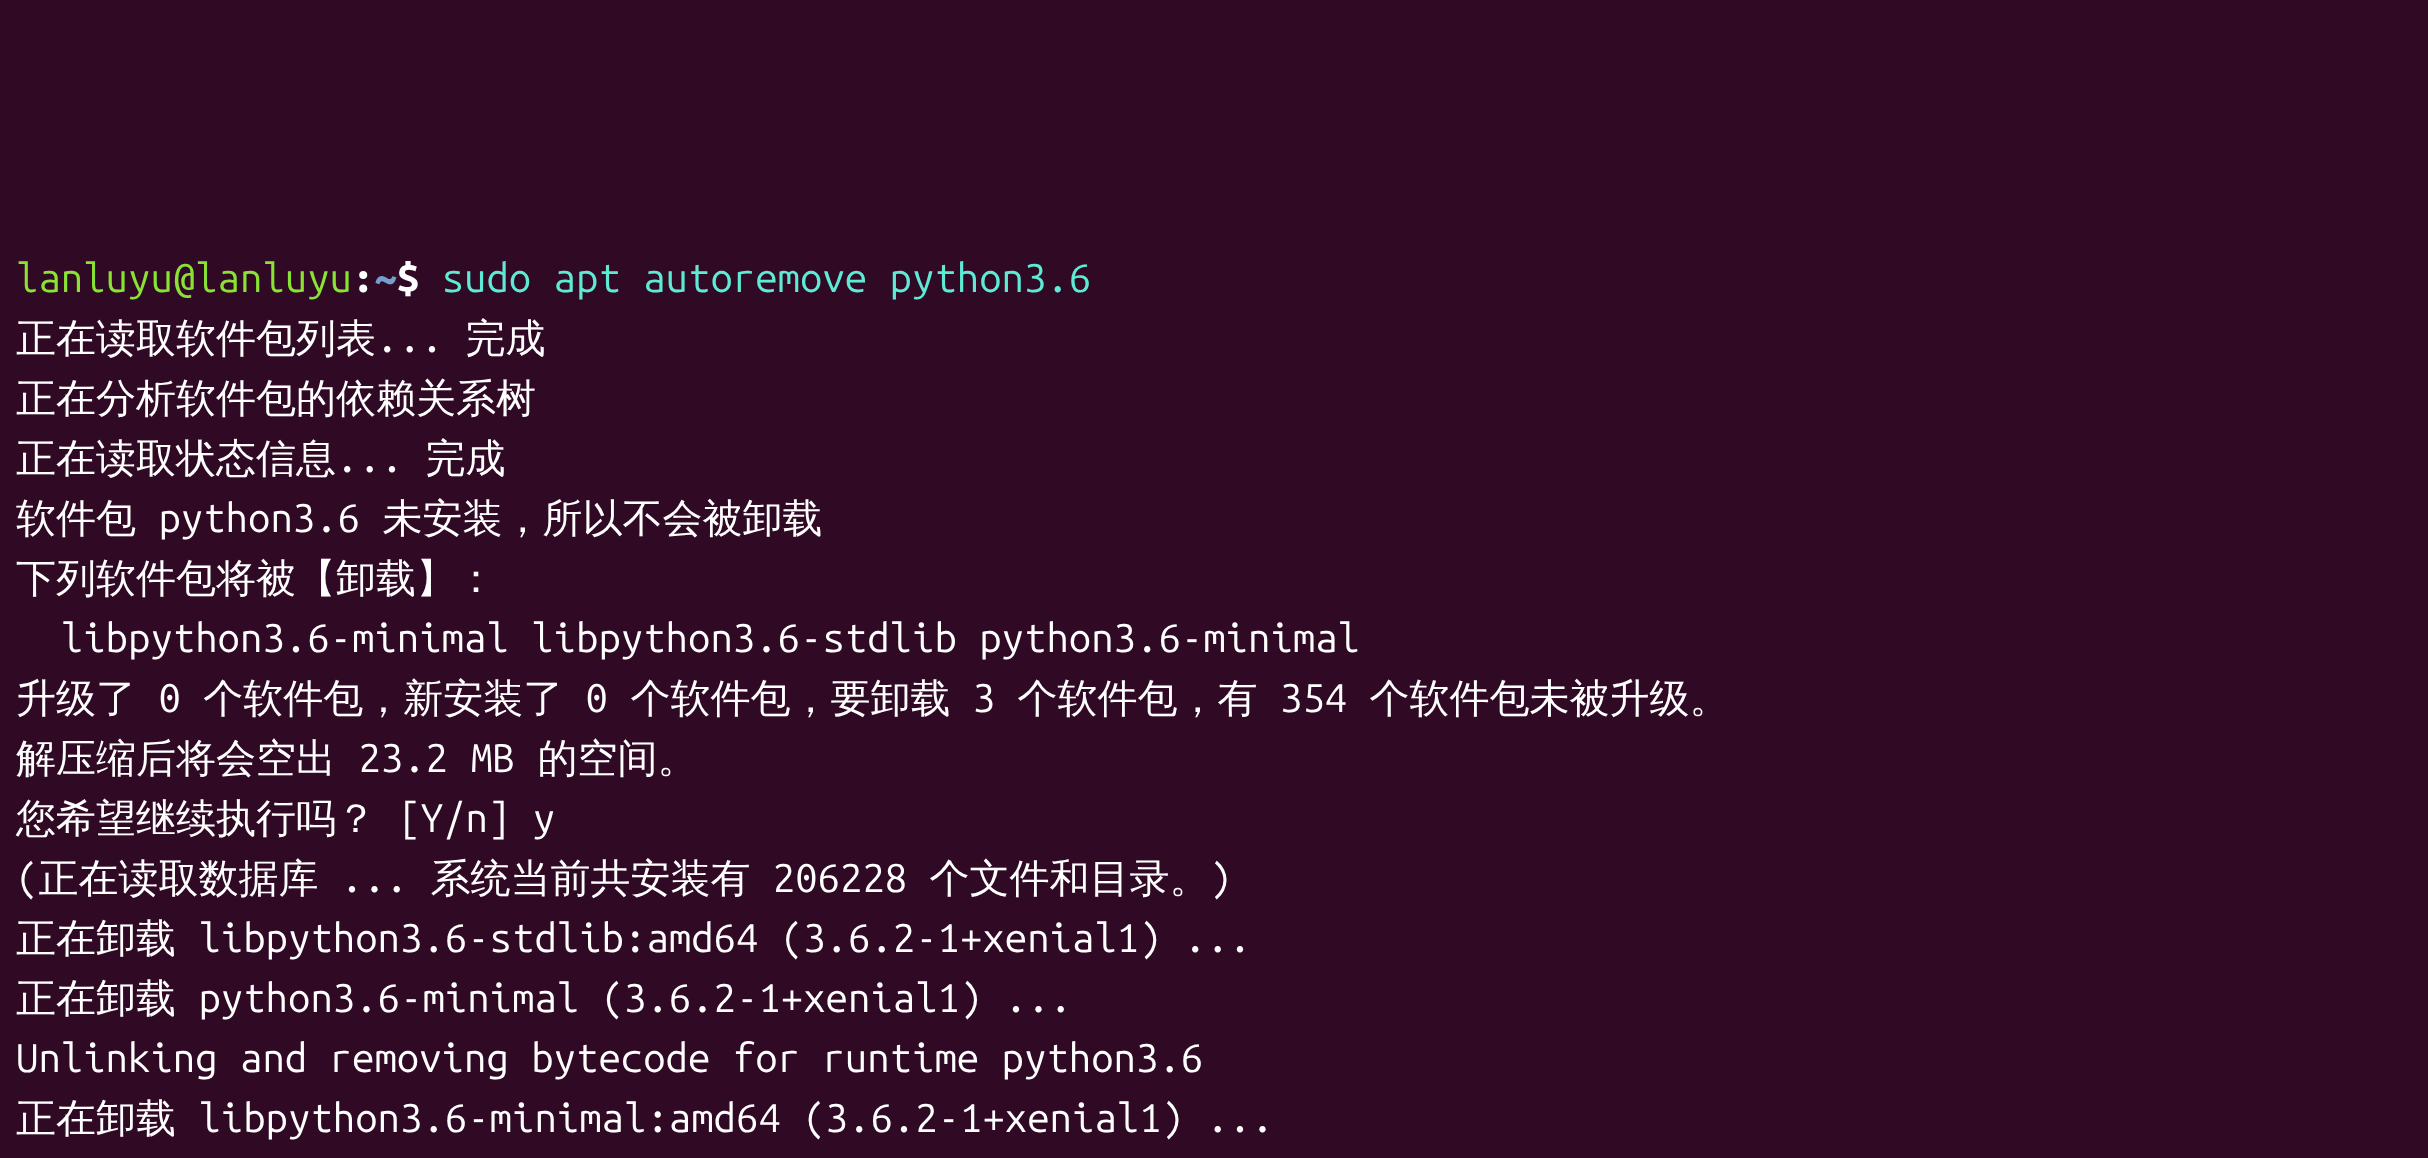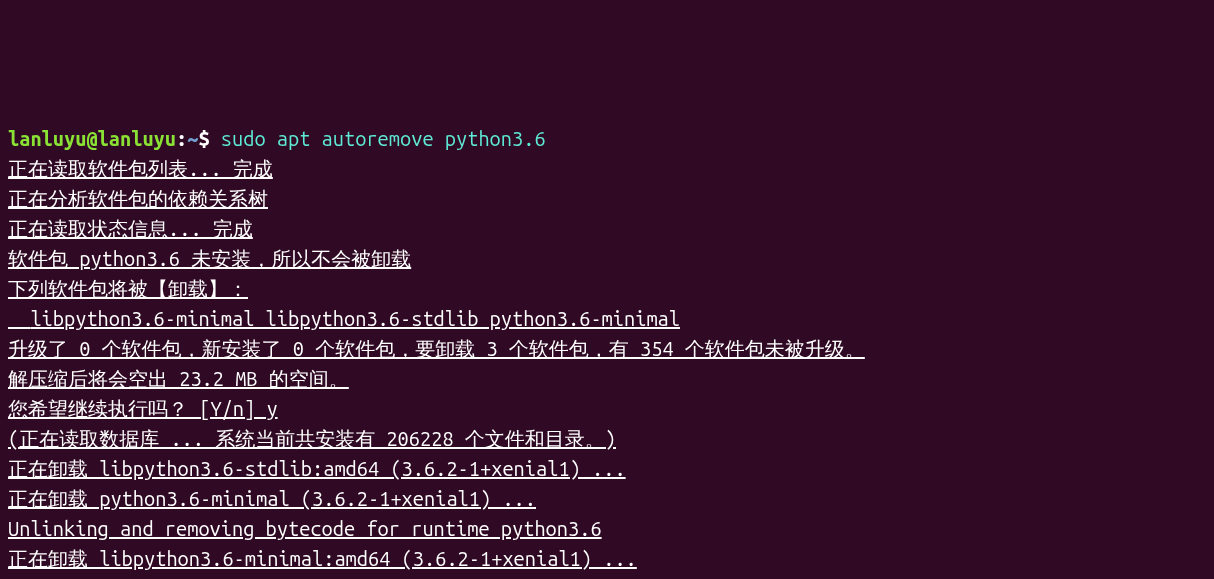--- a/index.html
+++ b/index.html
@@ -15,40 +15,39 @@
       color: #ffffff;
       padding: 4px 8px;
       white-space: pre-wrap;
       word-break: break-all;
       width: 1214px;
       height: 579px;
       overflow: hidden;
     }
     .prompt-user {
       color: #8ae234;
-      font-weight: bold;
+      font-weight: normal;
     }
     .prompt-colon {
       color: #ffffff;
       font-weight: bold;
     }
     .prompt-path {
       color: #729fcf;
       font-weight: bold;
     }
     .prompt-dollar {
       color: #ffffff;
       font-weight: bold;
     }
     .command {
       color: #5eead4;
     }
     .output {
       color: #ffffff;
-      text-decoration: underline;
     }
     .line {
       display: block;
     }
   </style>
 </head>
 <body>
 
 
 

